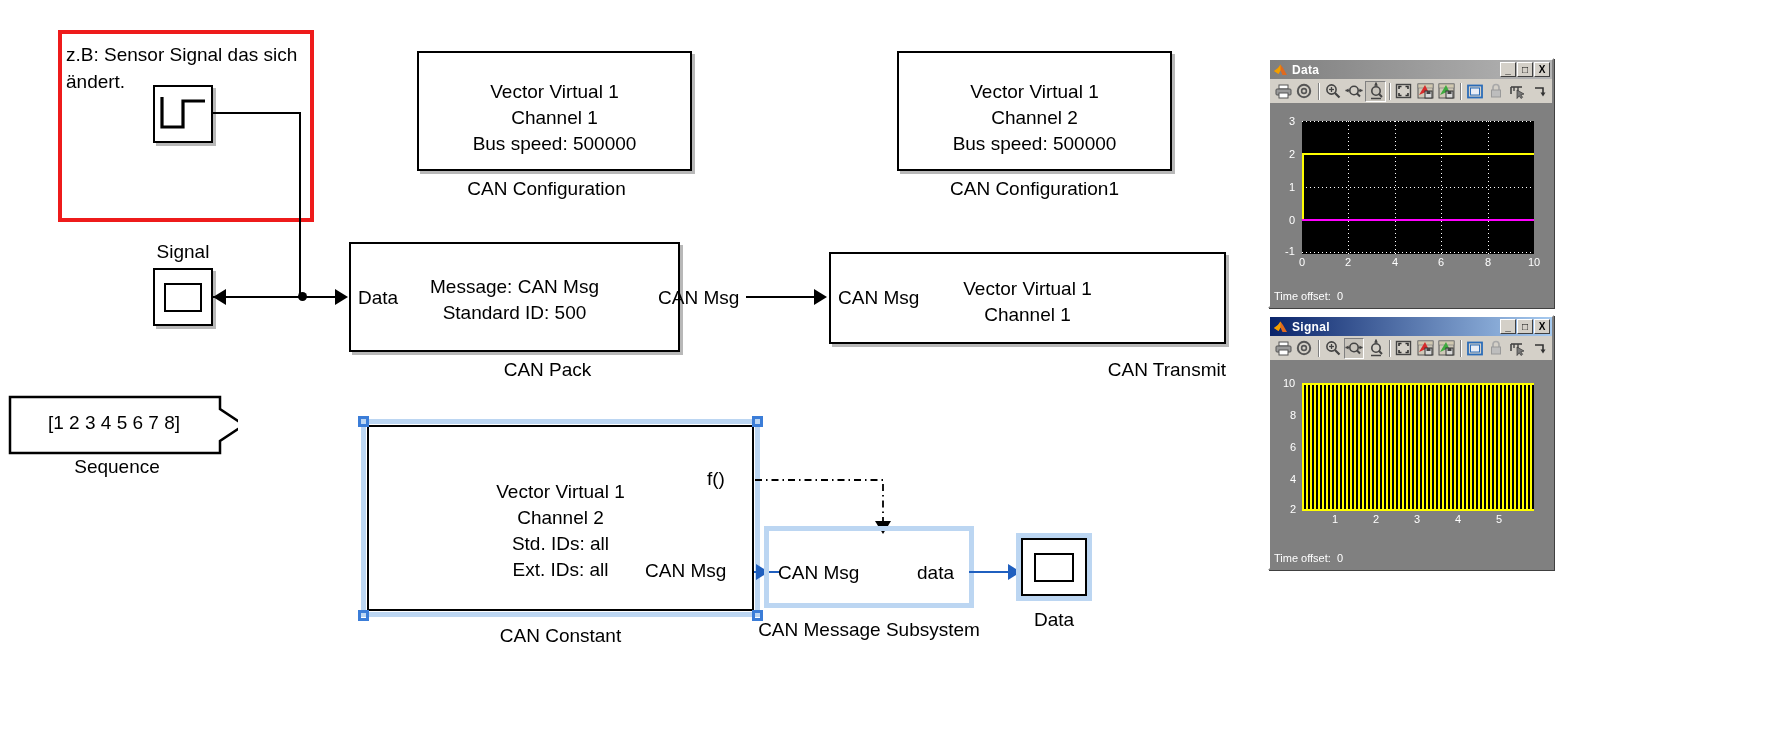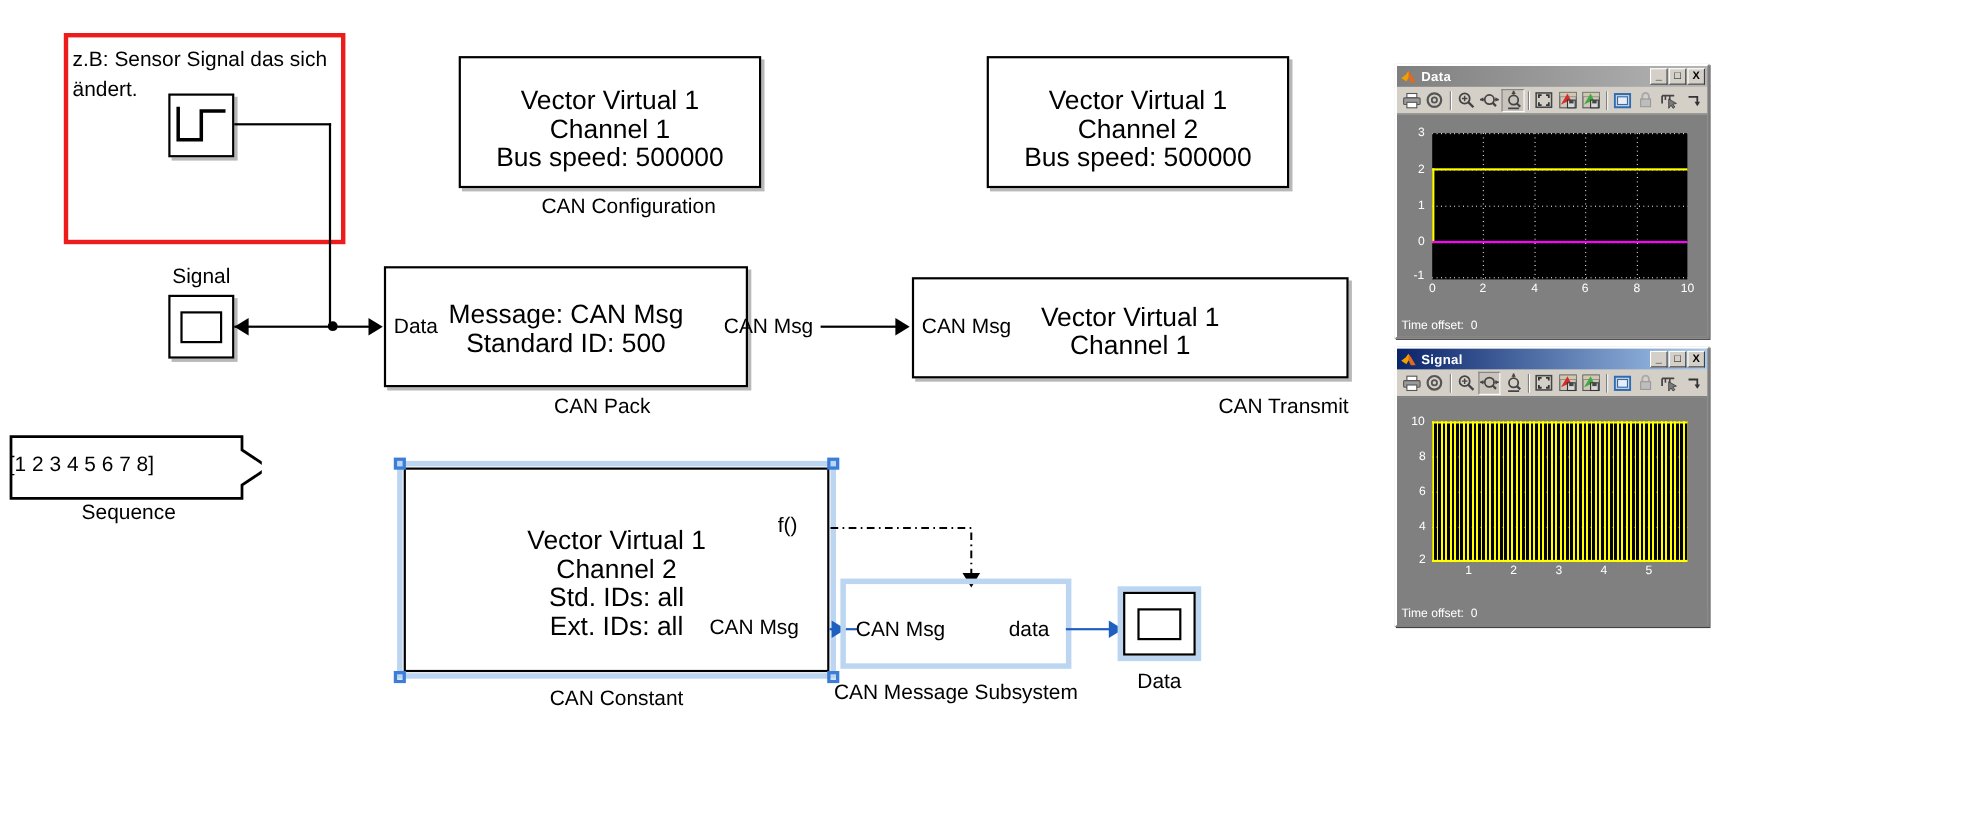--- a/index.html
+++ b/index.html
@@ -21,21 +21,21 @@
     position: absolute;
     border: 2px solid #000;
     background: #fff;
     box-shadow: 3px 3px 0 rgba(0,0,0,0.28);
   }
   .blk-txt {
     position: absolute;
     left: 0; right: 0;
     text-align: center;
     color: #000;
-    font-size: 24px;
+    font-size: 19px;
     line-height: 26px;
     white-space: pre;
   }
   .blk-label {
     position: absolute;
     text-align: center;
     font-size: 19px;
     color: #000;
     line-height: 24px;
     white-space: pre;
@@ -245,27 +245,28 @@
   <div class="warrow left" style="left:213px; top:289px;"></div>
 
   <div class="wline h" style="left:299px; top:296px; width:38px;"></div>
   <div class="warrow" style="left:335px; top:289px;"></div>
 
   <div class="blk" style="left:417px; top:51px; width:275px; height:120px;">
     <div class="blk-txt" style="top: 26px; white-space: pre-line;">Vector Virtual 1
 Channel 1
 Bus speed: 500000</div>
   </div>
-  <div class="blk-label" style="left: 434px; top: 177px; width: 275px; white-space: pre-line;">CAN Configuration</div>
+  <div class="blk-label" style="left: 409px; top: 177px; width: 275px; white-space: pre-line;">CAN Configuration</div>
 
   <div class="blk" style="left:897px; top:51px; width:275px; height:120px;">
     <div class="blk-txt" style="top: 26px; white-space: pre-line;">Vector Virtual 1
 Channel 2
 Bus speed: 500000</div>
   </div>
+  <div class="blk-label" style="left: 897px; top: 177px; width: 275px; white-space: pre-line;">CAN Configuration1</div>
 
   <div class="blk" style="left:349px; top:242px; width:331px; height:110px;">
     <div class="blk-txt" style="top: 30px; white-space: pre-line;">Message: CAN Msg
 Standard ID: 500</div>
   </div>
   <div class="port-label" style="left:358px; top:287px;">Data</div>
   <div class="port-label" style="left:658px; top:287px;">CAN Msg</div>
   <div class="blk-label" style="left: 349px; top: 358px; width: 397px; white-space: pre-line;">CAN Pack</div>
 
   <div class="wline h" style="left:746px; top:296px; width:70px;"></div>
@@ -275,21 +276,21 @@
     <div class="blk-txt" style="top: 22px; white-space: pre-line;">Vector Virtual 1
 Channel 1</div>
   </div>
   <div class="port-label" style="left:838px; top:287px;">CAN Msg</div>
   <div class="blk-label" style="left: 829px; top: 358px; width: 397px; white-space: pre-line; text-align: right;">CAN Transmit</div>
 
   <div id="constant-block" style="left:8px; top:395px; width:230px; height:57px;">
     <svg width="230" height="62" viewBox="0 0 230 62" style="position:absolute; left:0; top:0;">
       <polygon points="2,2 212,2 212,14 236,30 212,46 212,58 2,58" fill="#ffffff" stroke="#000000" stroke-width="2.5"></polygon>
     </svg>
-    <div style="position:absolute; left:0; top:17px; width:212px; text-align:left;
+    <div style="position:absolute; left:0; top:17px; width:212px; text-align:center;
                 font-size:19px; color:#000;">[1 2 3 4 5 6 7 8]</div>
   </div>
   <div class="blk-label" style="left: 8px; top: 455px; width: 218px; white-space: pre-line;">Sequence</div>
 
   <div class="sel-halo" style="left:361px; top:419px; width:399px; height:198px;"></div>
   <div class="blk" style="left:367px; top:425px; width:387px; height:186px; box-shadow:none;">
     <div class="blk-txt" style="top: 52px; white-space: pre-line;">Vector Virtual 1
 Channel 2
 Std. IDs: all
 Ext. IDs: all</div>

